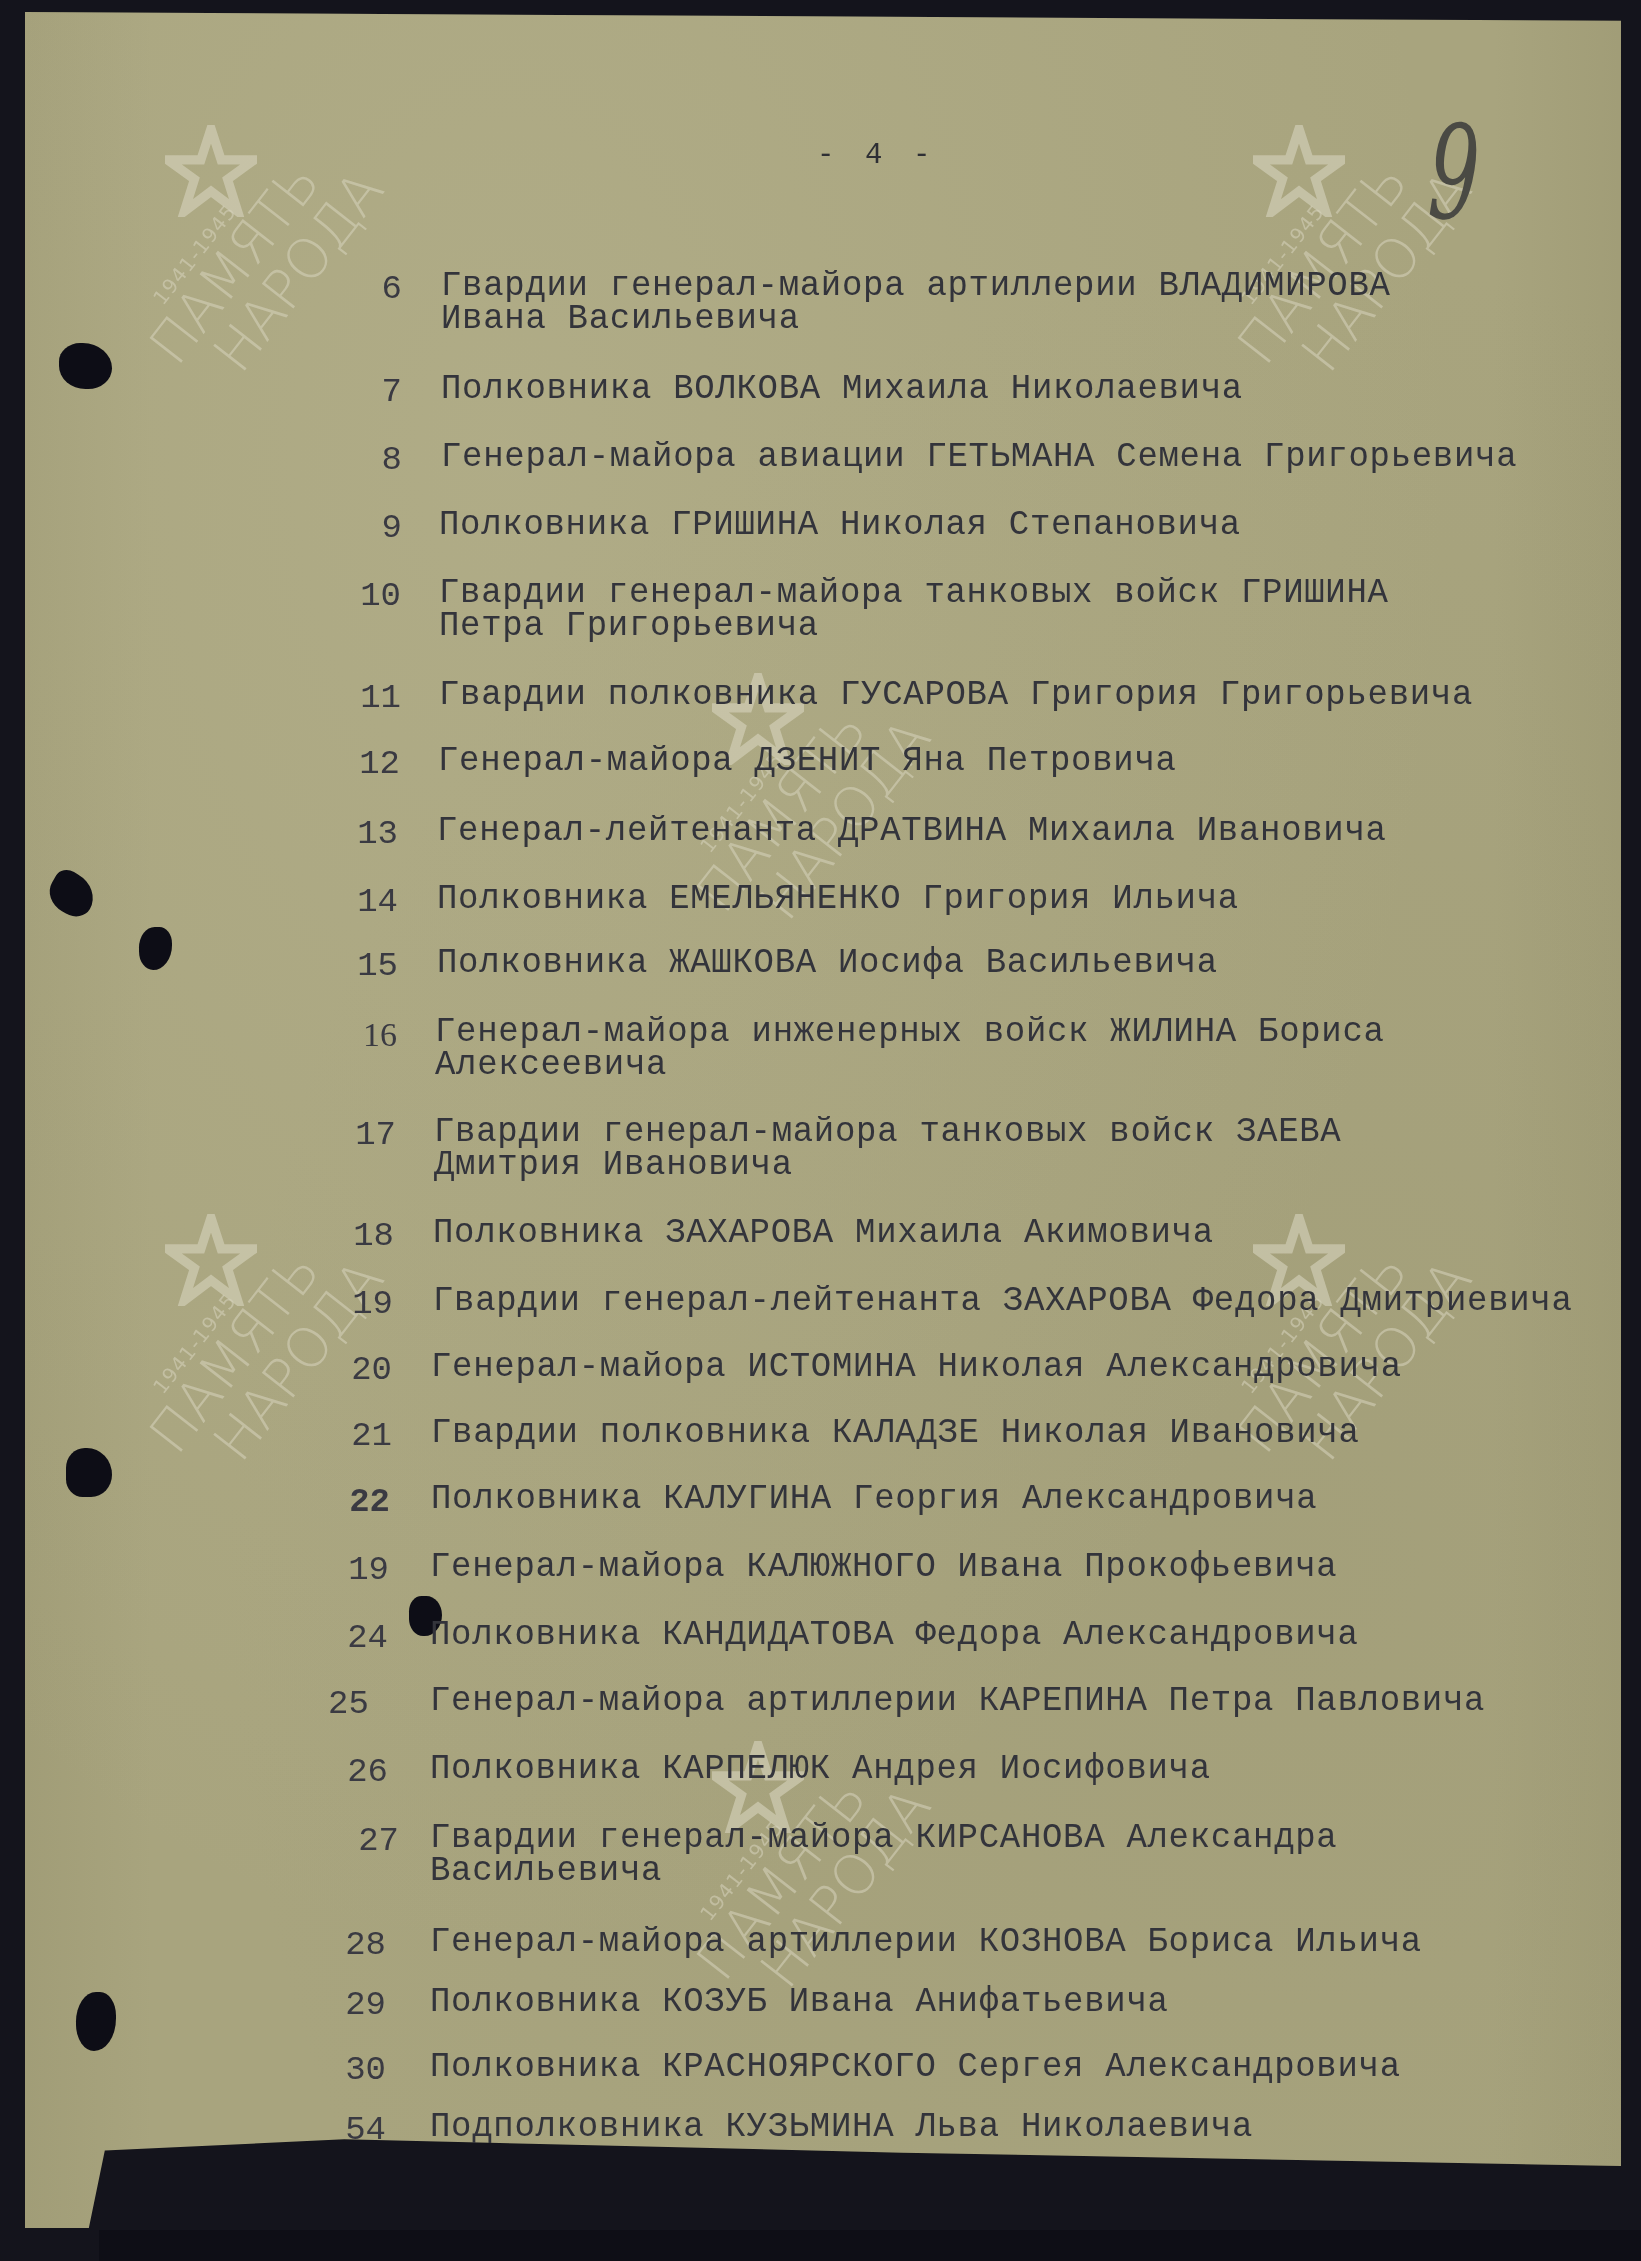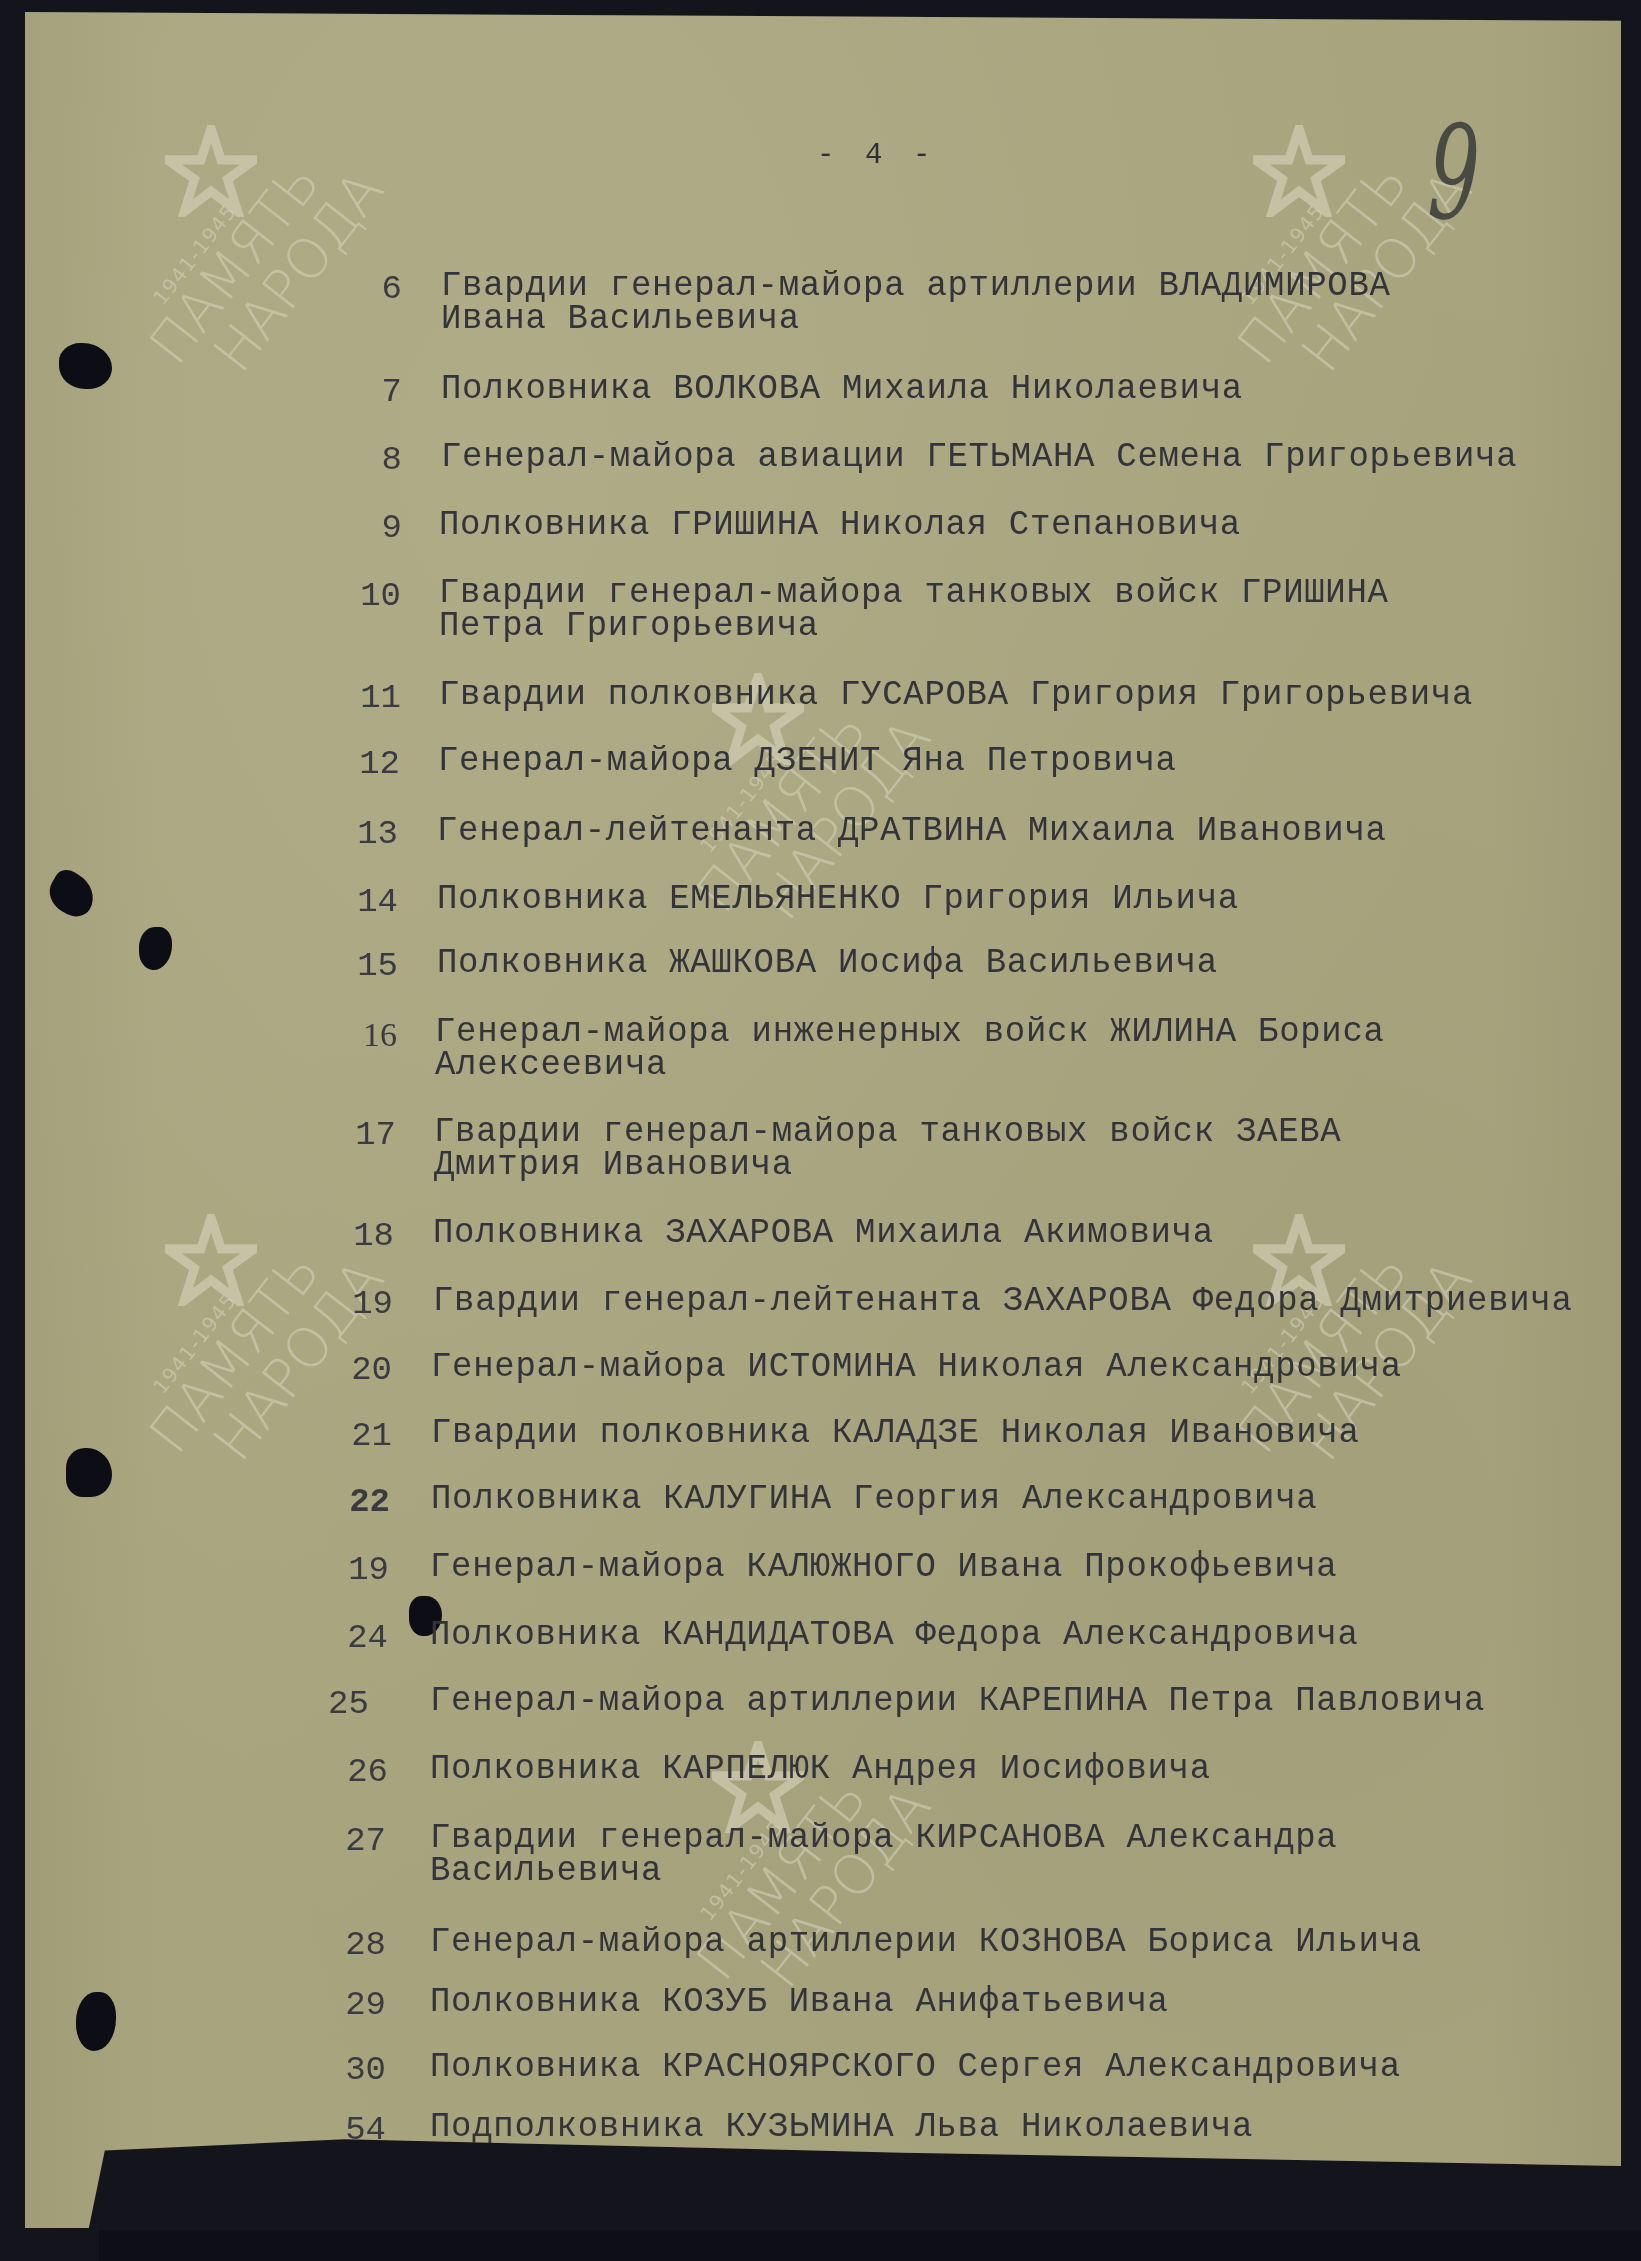--- a/index.html
+++ b/index.html
@@ -222,21 +222,21 @@
     </div>
   <div class="entry" style="top:1685px;">
       <span class="num" style="left:309px;text-align:center;">25</span>
       <span class="txt" style="left:430px;">Генерал-майора артиллерии КАРЕПИНА Петра Павловича</span>
     </div>
   <div class="entry" style="top:1753px;">
       <span class="num" style="left:309px;">26</span>
       <span class="txt" style="left:430px;">Полковника КАРПЕЛЮК Андрея Иосифовича</span>
     </div>
   <div class="entry" style="top:1822px;">
-      <span class="num" style="left:307px;">27</span>
+      <span class="num" style="left:320px;">27</span>
       <span class="txt" style="left:430px;">Гвардии генерал-майора КИРСАНОВА Александра</span>
       <span class="txt" style="left:430px;top:33px;">Васильевича</span>
     </div>
   <div class="entry" style="top:1926px;">
       <span class="num" style="left:307px;">28</span>
       <span class="txt" style="left:430px;">Генерал-майора артиллерии КОЗНОВА Бориса Ильича</span>
     </div>
   <div class="entry" style="top:1986px;">
       <span class="num" style="left:307px;">29</span>
       <span class="txt" style="left:430px;">Полковника КОЗУБ Ивана Анифатьевича</span>

